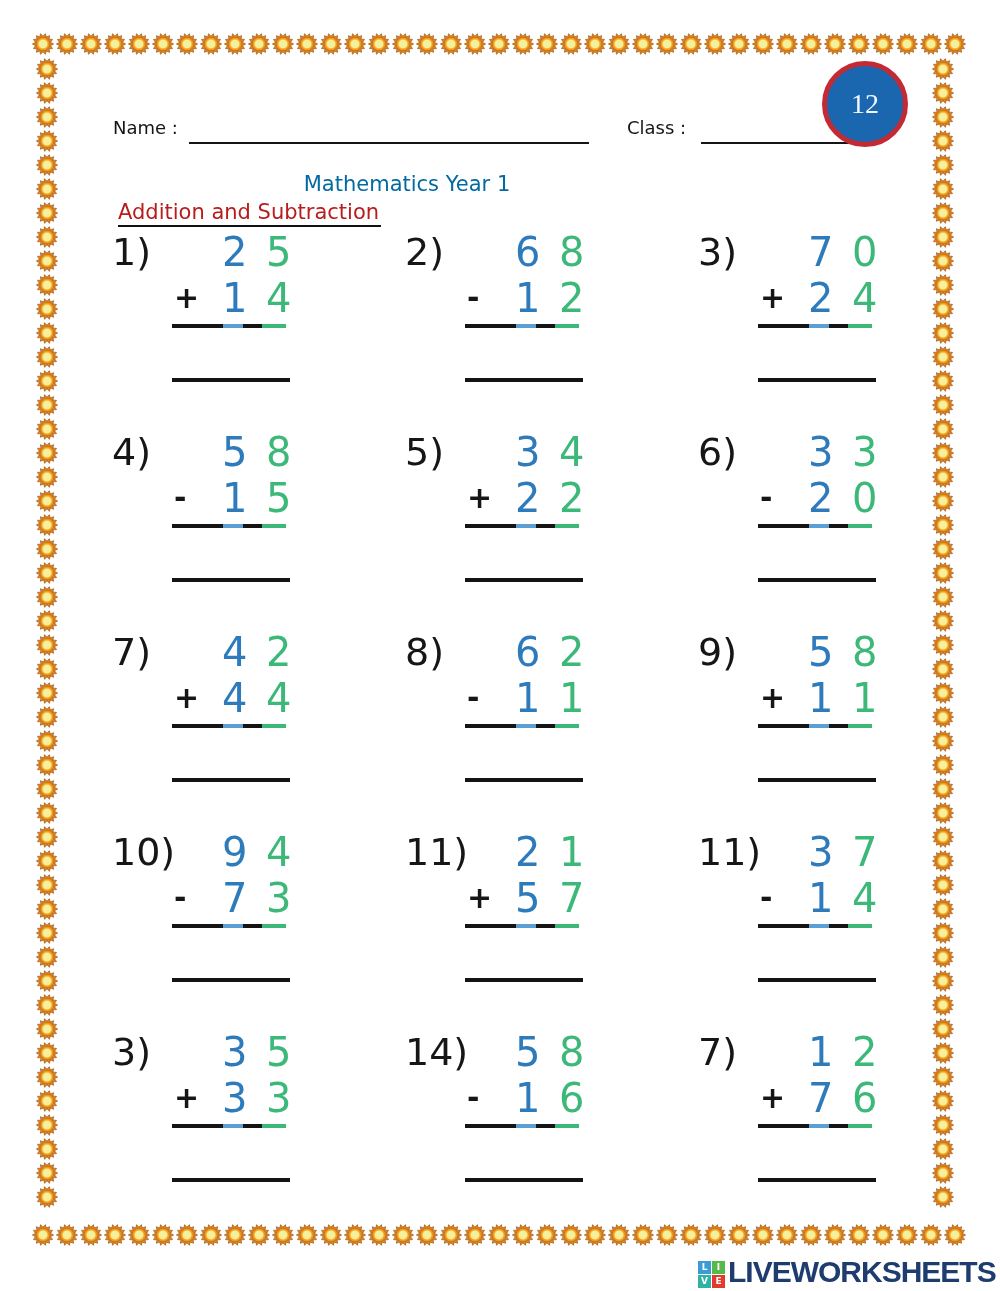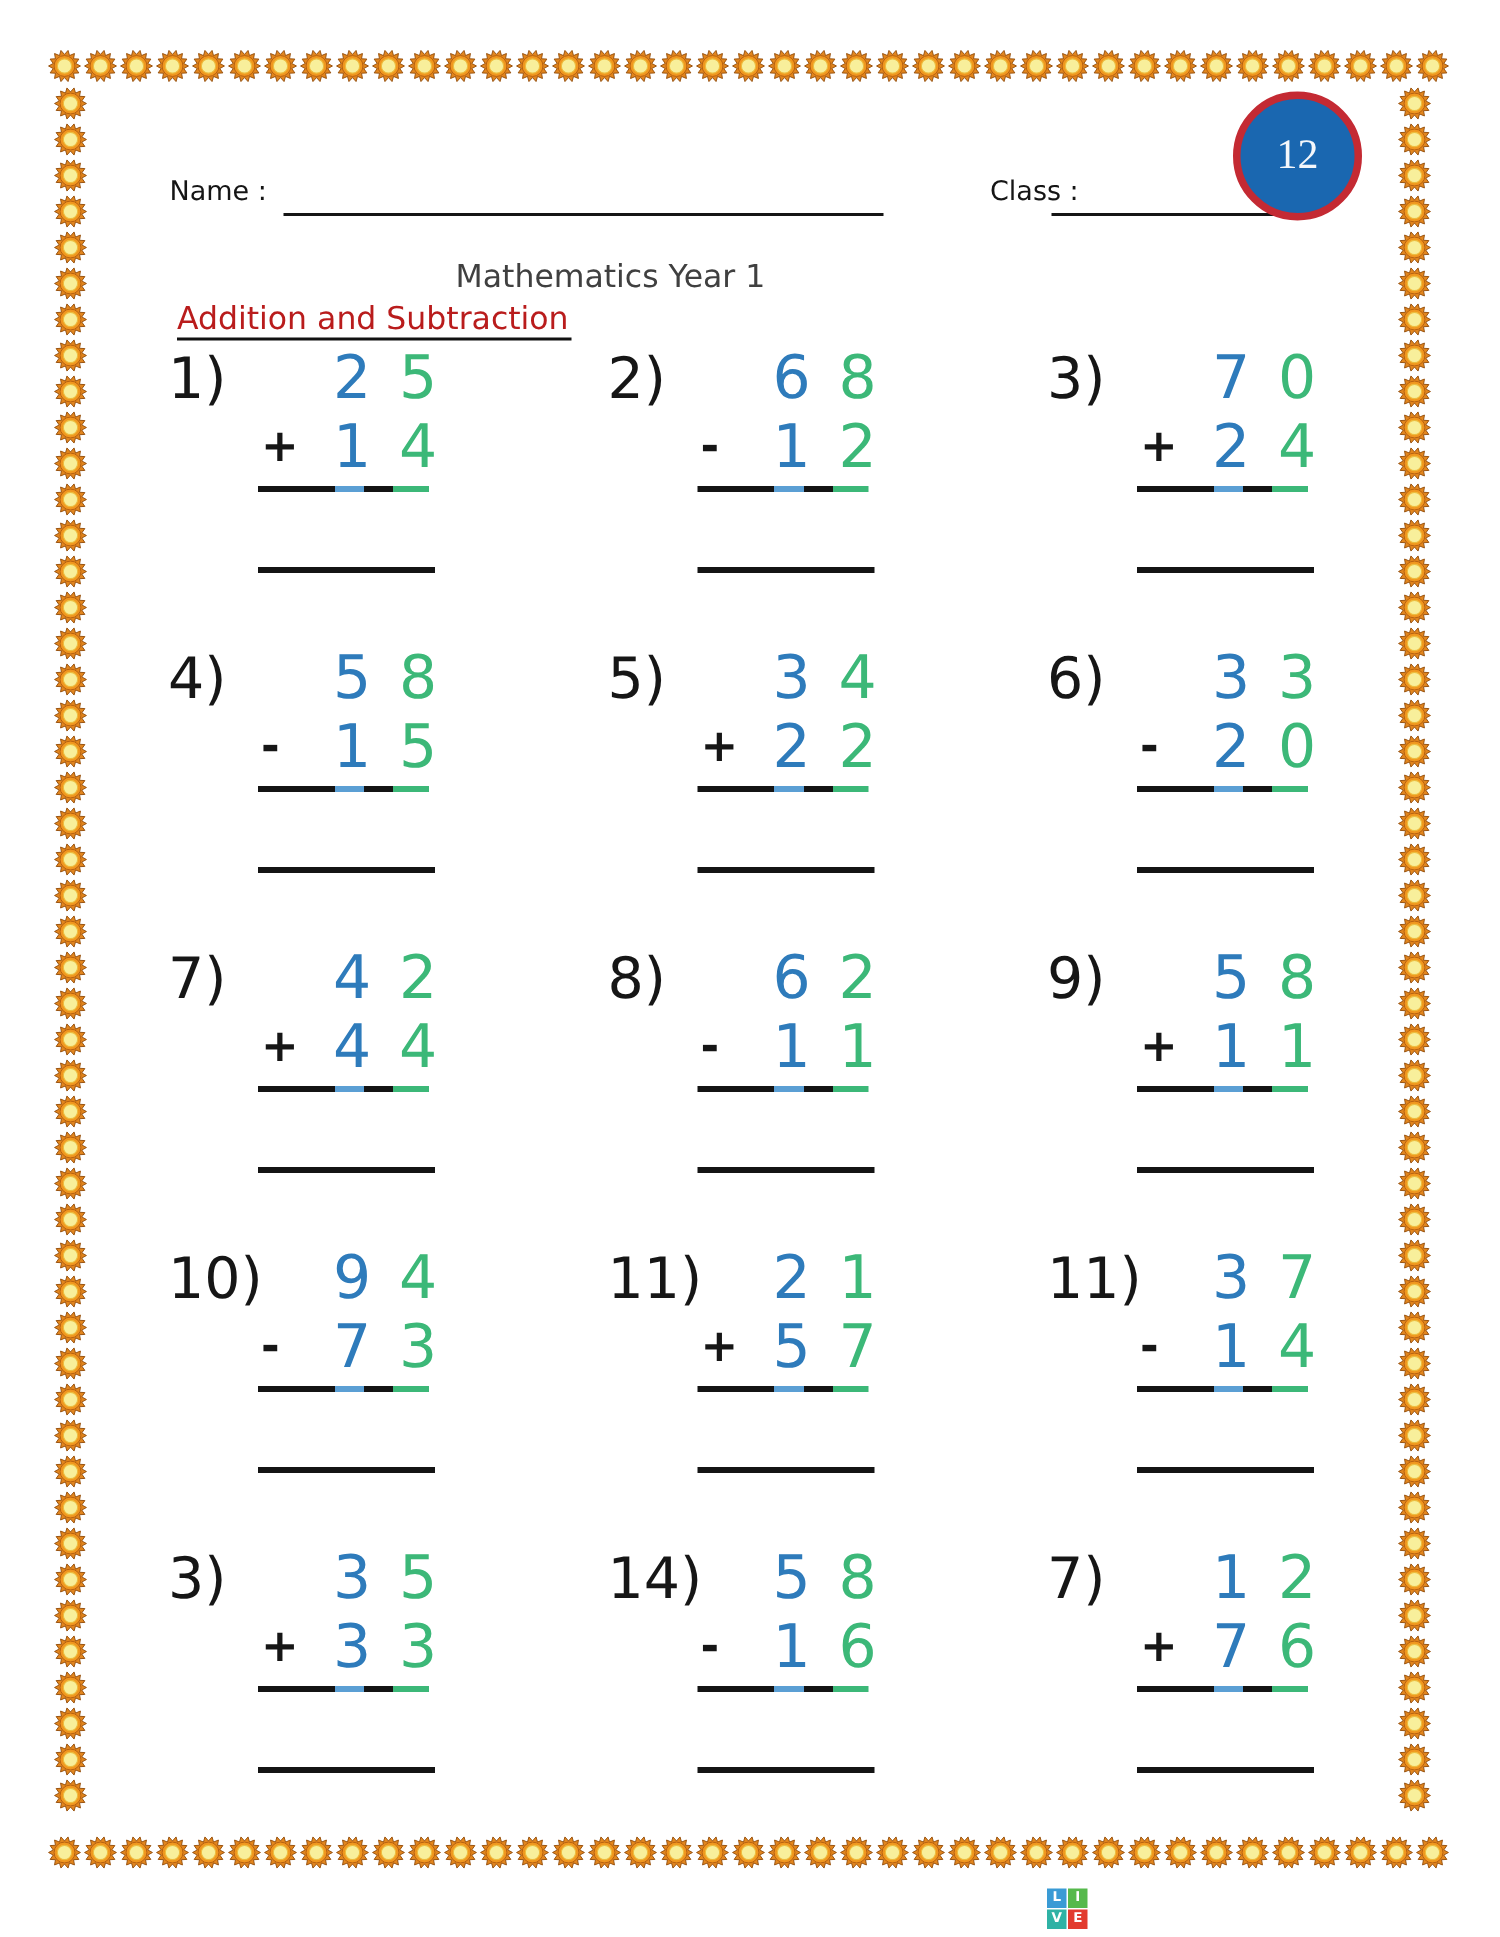--- a/index.html
+++ b/index.html
@@ -12,33 +12,33 @@
   .sun-row{position:absolute;display:flex;gap:2px;}
   .sun-col{position:absolute;display:flex;flex-direction:column;gap:2px;}
   #border-top{left:32px;top:33px;}
   #border-bottom{left:32px;top:1224px;}
   #border-left{left:36px;top:58px;}
   #border-right{left:932px;top:58px;}
   .sun{width:22px;height:22px;flex:0 0 auto;}
   
   .hdr-label{position:absolute;font-size:18px;color:#151515;}
   #name-label{left:113px;top:117px;}
-  #class-label{left:660px;top:117px;}
+  #class-label{left:627px;top:117px;}
   .write-line{position:absolute;height:2px;background:#151515;}
   #name-line{left:189px;top:142px;width:400px;}
   #class-line{left:701px;top:142px;width:157px;}
   #badge{
     position:absolute;left:822px;top:61px;width:86px;height:86px;border-radius:50%;
     background:var(--badge-fill);border:5px solid var(--badge-border);
     box-sizing:border-box;display:flex;align-items:center;justify-content:center;
     color:#f4f7fb;font-family:"Liberation Serif","DejaVu Serif",serif;font-size:28px;
   }
   #page-title{
     position:absolute;left:0;top:172px;width:814px;text-align:center;
-    font-size:21px;color:#404040;
+    font-size:21px;color:#0369a1;
   }
   #page-subtitle{
     position:absolute;left:118px;top:200px;font-size:21px;color:#b91c1c;
     border-bottom:2px solid #111;padding:0 2px 1px 0;
   }
   
   #problems{
     position:absolute;left:112px;top:230px;width:886px;
     display:grid;grid-template-columns:293px 293px 293px;grid-auto-rows:200px;
   }
@@ -1132,13 +1132,14 @@
   </div>
 </div>
 
 <div id="footer">
   <div id="logo-grid">
     <span class="logo-sq" style="background: rgb(58, 155, 213);">L</span>
     <span class="logo-sq" style="background: rgb(86, 185, 76);">I</span>
     <span class="logo-sq" style="background: rgb(47, 178, 165);">V</span>
     <span class="logo-sq" style="background: rgb(226, 59, 46);">E</span>
   </div>
+  <span id="brand-text">LIVEWORKSHEETS</span>
 </div>
 
 </body></html>

